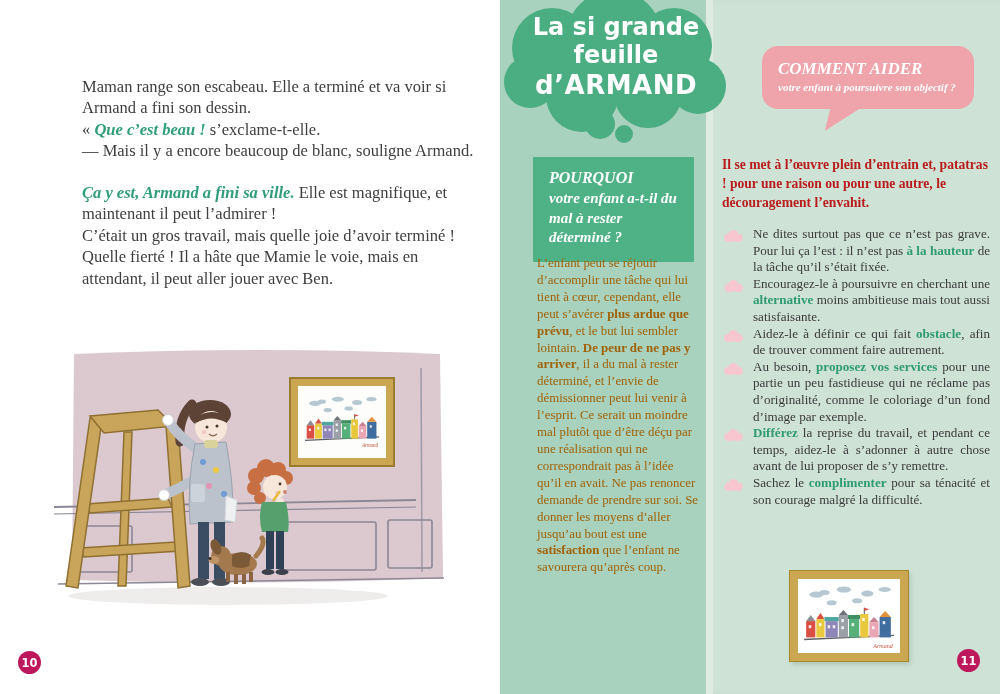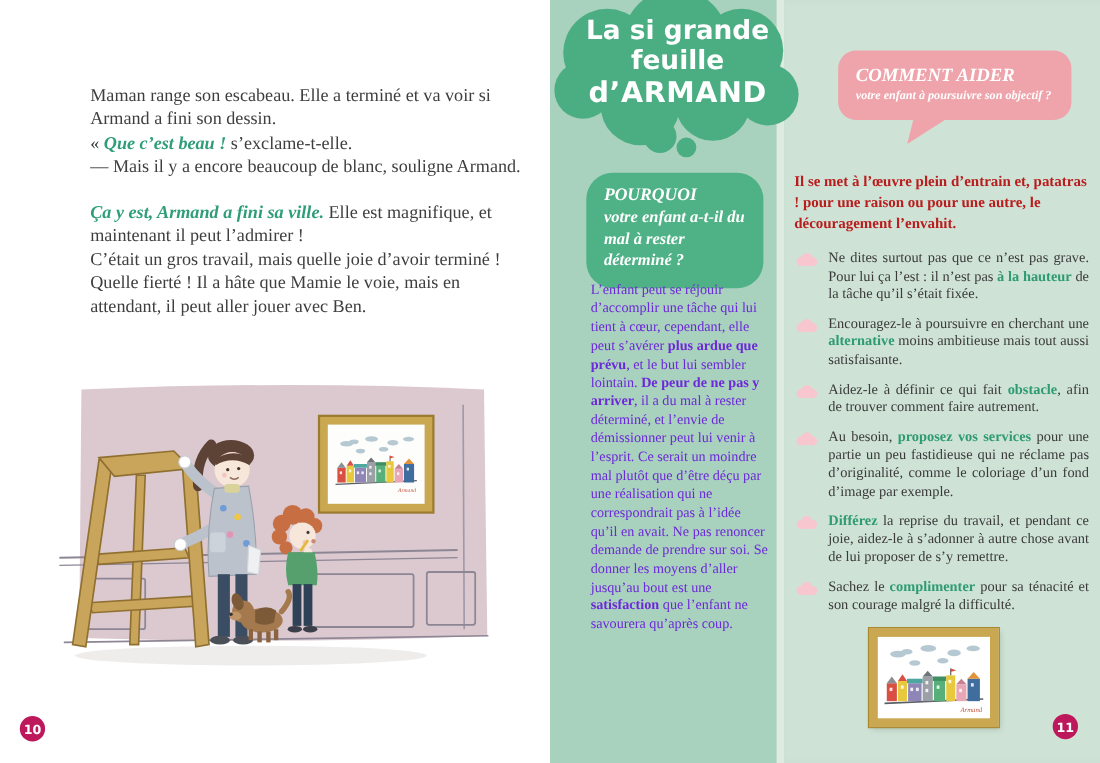--- a/index.html
+++ b/index.html
@@ -27,38 +27,38 @@
       box-shadow:inset 10px 0 14px -10px rgba(40,80,60,.35);}
   .left-strip{position:absolute;left:0;top:0;width:206px;height:694px;background:#a8d2bd;border-right:7px solid #ddebe1;}
 
   .cloud-bubble{position:absolute;left:2px;top:-8px;width:228px;height:156px;}
   .cloud-bubble svg{position:absolute;left:0;top:0;width:100%;height:100%;}
   .cloud-text{position:absolute;left:0;top:22px;width:100%;text-align:center;color:#fff;
       font-family:"DejaVu Sans",sans-serif;font-weight:bold;line-height:1.16;}
   .cloud-line1,.cloud-line2{font-size:24px;}
   .cloud-line3{font-size:26px;letter-spacing:.5px;}
 
-  .pourquoi-box{position:absolute;left:33px;top:157px;width:130px;background:#4fb286;border-radius:24px;
+  .pourquoi-box{position:absolute;left:33px;top:157px;width:130px;background:#4fb286;border-radius:1px;
       padding:12px 15px 14px 16px;color:#fff;font-style:italic;font-weight:700;}
   .pourquoi-heading{font-size:16px;margin-bottom:2px;}
   .pourquoi-text{font-size:15px;line-height:1.3;}
 
-  .pourquoi-answer{position:absolute;left:37px;top:255px;width:163px;font-size:12.9px;line-height:16.9px;color:#6d28d9;}
+  .pourquoi-answer{position:absolute;left:37px;top:255px;width:163px;font-size:12.9px;line-height:16.9px;color:#a16207;}
 
   .comment-bubble{position:absolute;left:262px;top:46px;width:182px;background:#efa3ab;border-radius:16px;
       padding:13px 14px 14px 16px;color:#fff;font-style:italic;font-weight:700;}
   .comment-bubble::after{content:"";position:absolute;left:66px;bottom:-22px;width:0;height:0;
       border-top:26px solid #efa3ab;border-right:34px solid transparent;transform:skew(-14deg);}
   .comment-heading{font-size:17px;margin-bottom:2px;}
   .comment-text{font-size:11px;line-height:1.25;}
 
   .intro{position:absolute;left:222px;top:155px;width:270px;font-weight:700;color:#b91c1c;
       font-size:13.6px;line-height:19px;}
 
-  .bullets{position:absolute;left:222px;top:226px;width:268px;display:flex;flex-direction:column;gap:10px;}
+  .bullets{position:absolute;left:222px;top:226px;width:268px;display:flex;flex-direction:column;}
   .bullet{display:flex;gap:8px;}
   .bullet-icon{width:23px;height:14px;flex:0 0 23px;margin-top:3px;}
   .bullet-text{font-size:13.1px;line-height:16.6px;color:#3a3a3a;text-align:justify;}
   .green{color:#2e9b72;font-weight:700;}
 
   .art-frame{position:absolute;left:290px;top:571px;width:118px;height:90px;box-sizing:border-box;
       border:8px solid #c9a851;outline:1px solid #a8872f;background:#fff;box-shadow:2px 3px 5px rgba(60,90,70,.25);}
   .art-frame svg{display:block;width:100%;height:100%;}
 </style>
 </head>
@@ -315,21 +315,21 @@
 
   <div class="bullet">
     <svg class="bullet-icon" viewBox="0 0 24 15">
       <g fill="#f7c6cf">
         <circle cx="6.5" cy="9.5" r="4.5"></circle>
             <circle cx="12" cy="6.5" r="5.5"></circle>
         <circle cx="17.5" cy="9.5" r="4.5"></circle>
             <rect x="5" y="8.5" width="14" height="5" rx="2.5"></rect>
       </g>
     </svg>
-    <div class="bullet-text"><span class="green">Différez</span><span> la reprise du travail, et pendant ce joie, aidez-le à s’adonner à autre chose avant de lui proposer de s’y remettre.</span></div>
+    <div class="bullet-text"><span class="green">Différez</span><span> la reprise du travail, et pendant ce temps, aidez-le à s’adonner à autre chose avant de lui proposer de s’y remettre.</span></div>
   </div>
 
   <div class="bullet">
     <svg class="bullet-icon" viewBox="0 0 24 15">
       <g fill="#f7c6cf">
         <circle cx="6.5" cy="9.5" r="4.5"></circle>
             <circle cx="12" cy="6.5" r="5.5"></circle>
         <circle cx="17.5" cy="9.5" r="4.5"></circle>
             <rect x="5" y="8.5" width="14" height="5" rx="2.5"></rect>
       </g>

